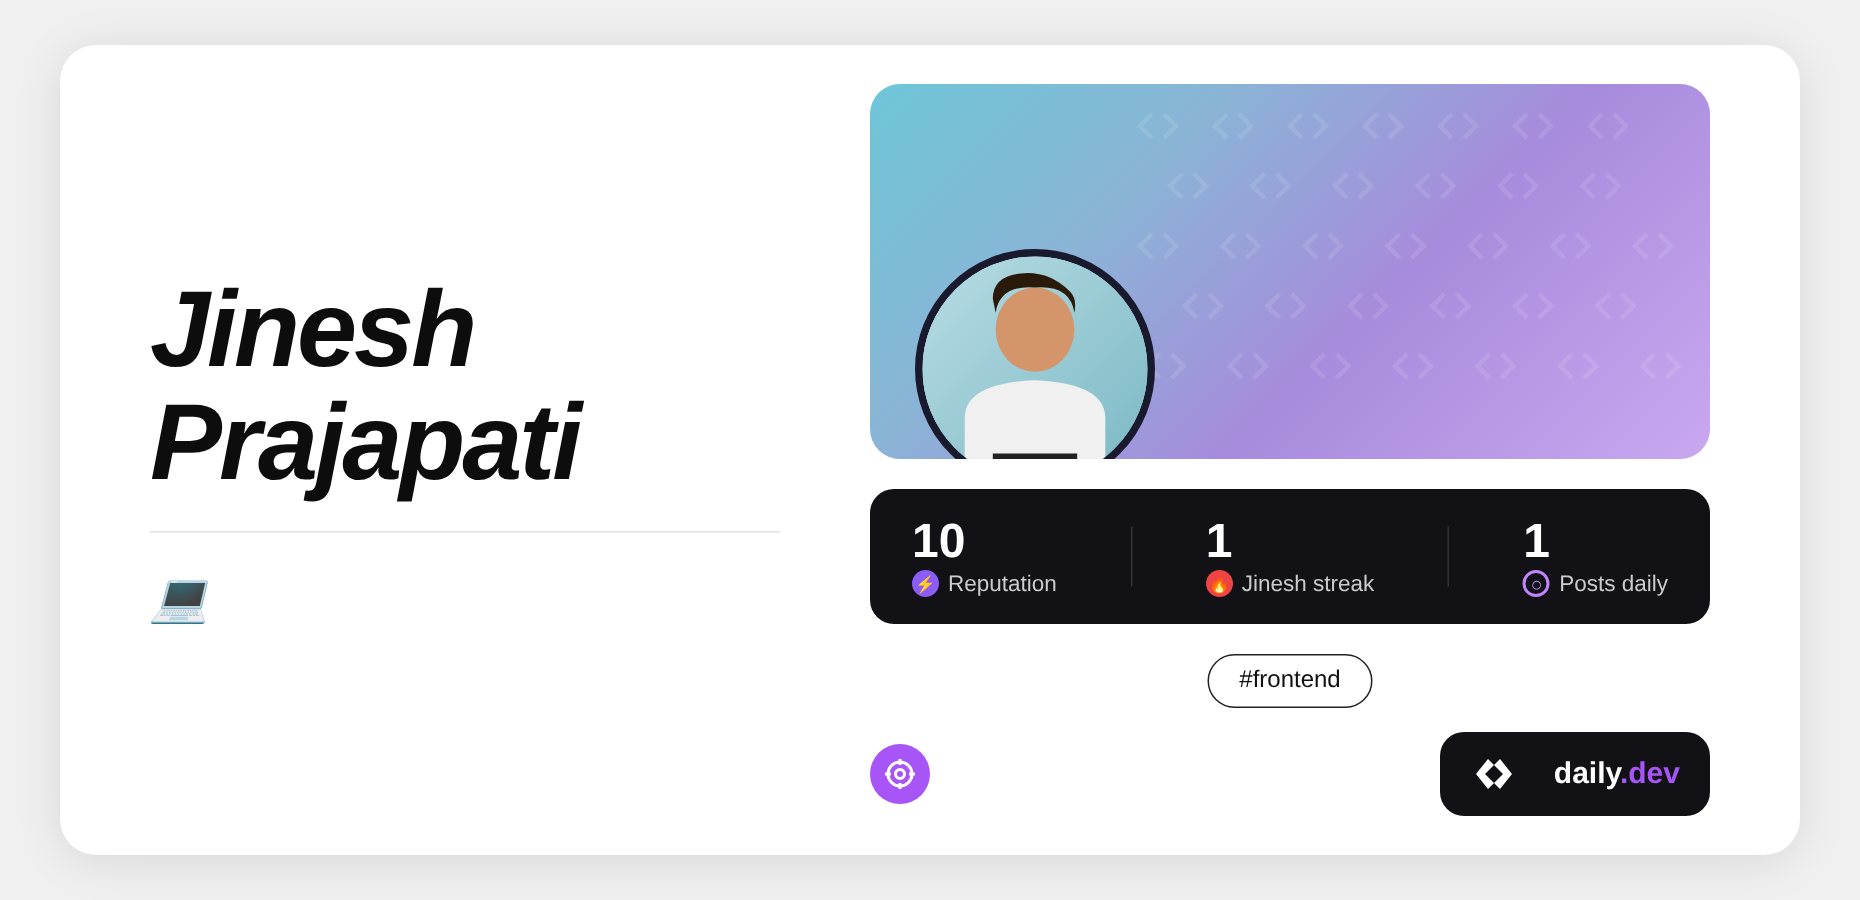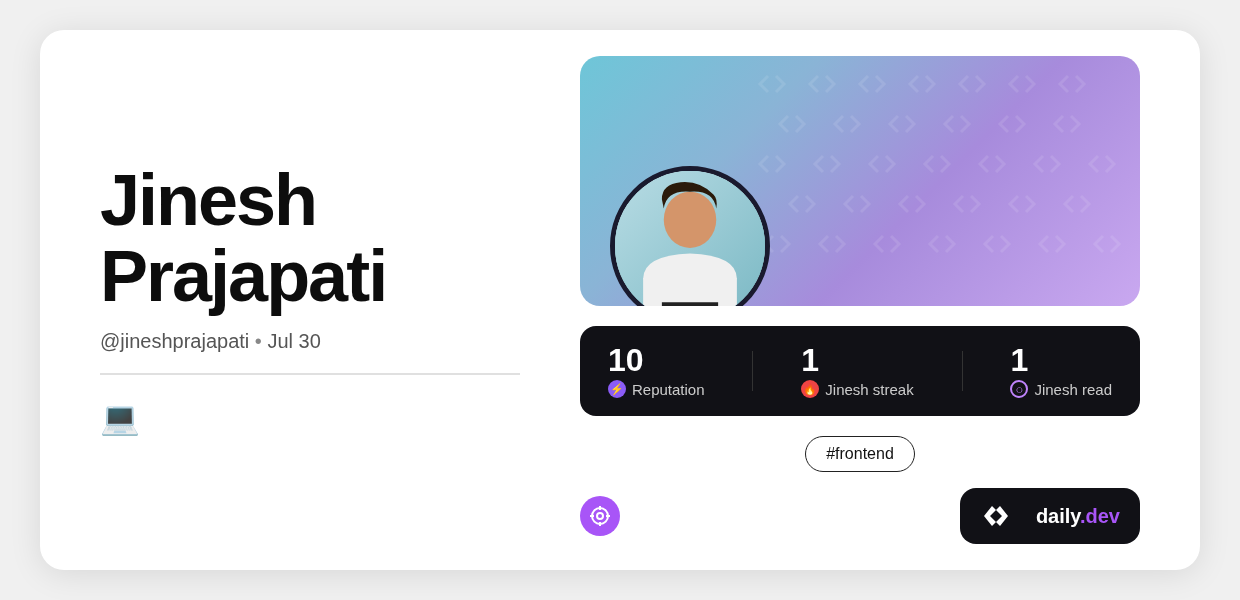--- a/index.html
+++ b/index.html
@@ -26,20 +26,21 @@
       box-shadow: 0 4px 32px rgba(0,0,0,0.10);
     }
 
     
     .left-section {
       flex: 1;
       display: flex;
       flex-direction: column;
       justify-content: flex-end;
       padding-right: 40px;
+      font-style: italic;
     }
 
     .user-name {
       font-size: 72px;
       font-weight: 800;
       color: #0d0d0d;
       line-height: 1.05;
       letter-spacing: -2px;
     }
 
@@ -251,25 +252,20 @@
 </head>
 <body>
 
 <div class="card">
 
   <div class="left-section">
     <h1 class="user-name">
       <span>Jinesh</span><br>
       <span>Prajapati</span>
     </h1>
-    <div class="user-handle">
-      <span>@jineshprajapati</span>
-      <span class="handle-dot"> • </span>
-      <span>Jul 30</span>
-    </div>
     <div class="divider"></div>
     <div class="laptop-icon">💻</div>
   </div>
 
   <div class="right-section">
 
     <div class="profile-banner">
 
       <div class="banner-pattern">
         <svg viewBox="0 0 560 250" xmlns="http://www.w3.org/2000/svg">
@@ -461,21 +457,21 @@
           <span>Jinesh streak</span>
         </div>
       </div>
 
       <div class="stat-divider"></div>
 
       <div class="stat-item">
         <span class="stat-number">1</span>
         <div class="stat-label">
           <span class="stat-icon posts" style="color:#c084fc;font-size:13px;border-radius:50%;border:2px solid #c084fc;width:18px;height:18px;display:flex;align-items:center;justify-content:center;">○</span>
-          <span>Jinesh read</span>
+          <span>Posts daily</span>
         </div>
       </div>
     </div>
 
     <div class="tags-section">
       <span class="tag">#frontend</span>
     </div>
 
     <div class="bottom-row">
       <div class="crosshair-icon">

